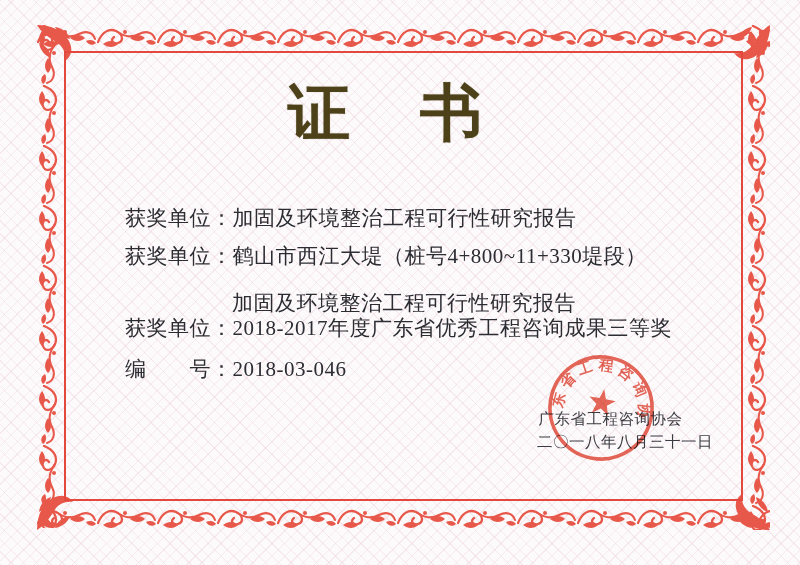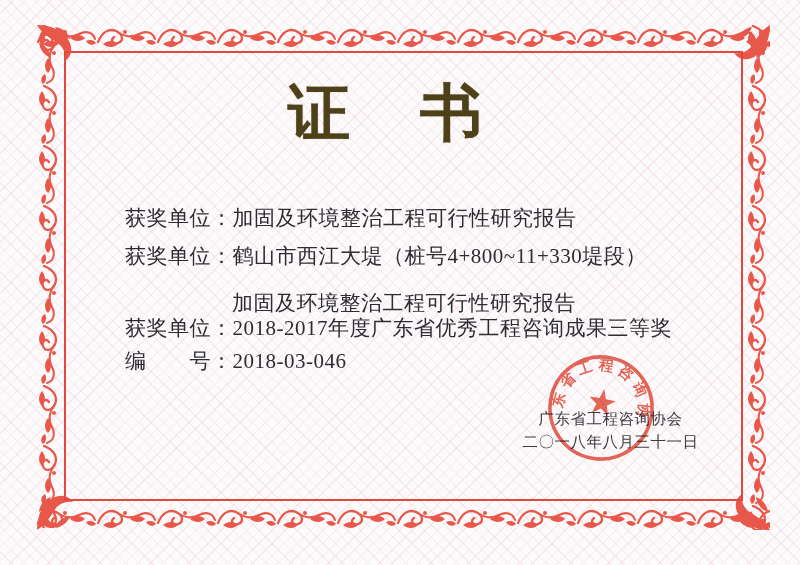--- a/index.html
+++ b/index.html
@@ -19,27 +19,27 @@
     text-shadow:0 0 1px rgba(76,65,24,.55);
   }
   .content{position:absolute;left:0;top:0;}
   .line{
     position:absolute;left:125px;white-space:nowrap;
     font-size:21px;line-height:26px;letter-spacing:.5px;color:#2c2c33;
     font-weight:500;
   }
   .line .lab{color:#2c2c33;}
   .line.indent{padding-left:107px;}
-  .l1{top:205px;} .l2{top:243px;} .l3{top:290px;} .l4{top:315px;} .l5{top:348px;}
+  .l1{top:205px;} .l2{top:243px;} .l3{top:290px;} .l4{top:315px;} .l5{top:356px;}
   .footer{
     position:absolute;left:508px;top:408px;width:205px;text-align:center;
     color:#3b3b42;z-index:2;
   }
   .footer .issuer{font-size:15.5px;line-height:21px;letter-spacing:.5px;}
-  .footer .date{font-size:15.5px;line-height:21px;letter-spacing:.5px;margin-top:2px;}
+  .footer .date{font-size:15.5px;line-height:21px;letter-spacing:.5px;margin-top:2px;text-align:right;}
   .seal{
     position:absolute;left:545px;top:352px;width:112px;height:112px;
     mix-blend-mode:multiply;opacity:.82;transform:rotate(10deg);z-index:3;
     pointer-events:none;
   }
 </style>
 </head>
 <body>
 
 <div class="cert">

